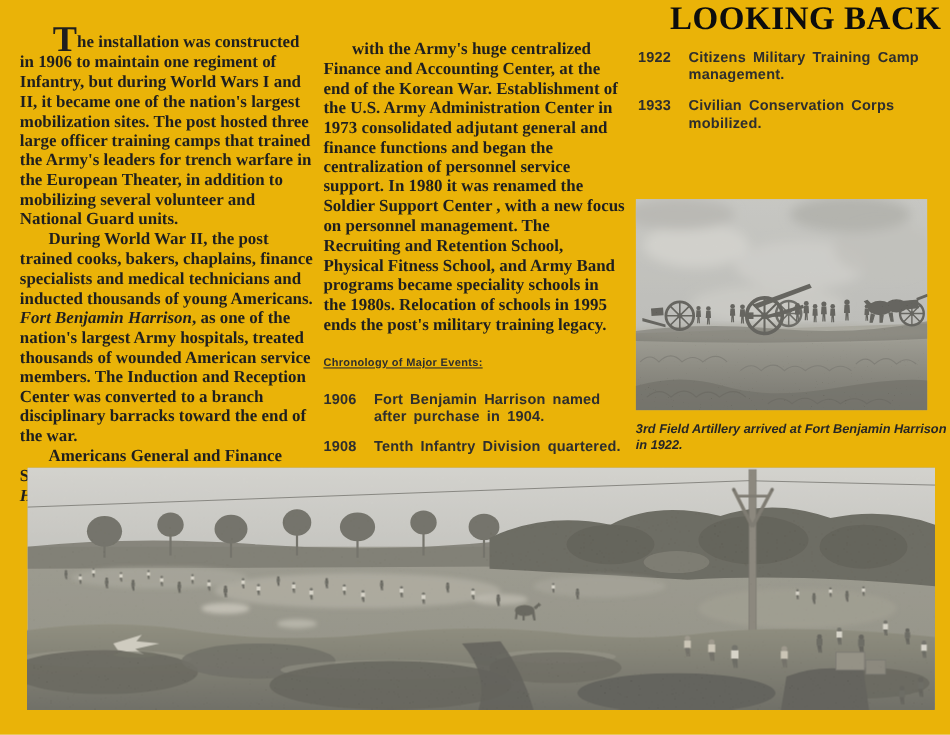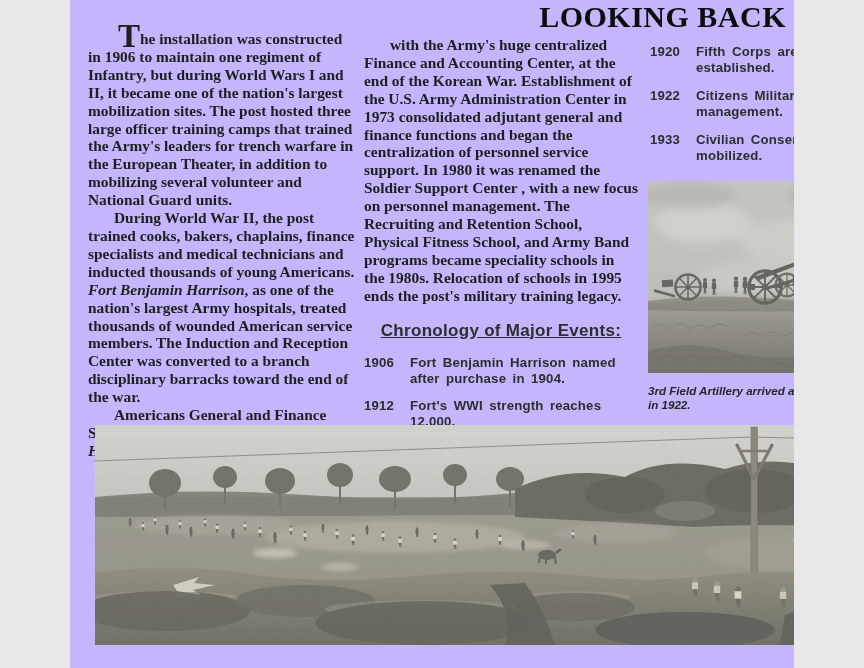--- a/index.html
+++ b/index.html
@@ -1,38 +1,38 @@
 <!DOCTYPE html>
 <html><head>
 <meta charset="utf-8">
 <style>
   html,body{margin:0;padding:0;background:#e8e8e8;}
   .page{
-    position:relative;width:724px;height:668px;background:#c4b5fd;
+    position:relative;width:864px;height:668px;background:#eab308;
     font-family:"Liberation Serif",serif;color:#1f1f1f;overflow:hidden;
     margin:0 auto;
   }
   .title{
     position:absolute;top:0px;right:8px;width:260px;margin:0;
     font-family:"Liberation Serif",serif;font-weight:700;font-size:30px;
     letter-spacing:0.5px;color:#0d0d0d;text-align:right;white-space:nowrap;
   }
   .col{position:absolute;font-size:15.4px;line-height:17.9px;}
   .col1{left:18px;top:30px;width:268px;}
   .col2{left:294px;top:36px;width:274px;}
   .col3{left:580px;top:44px;width:276px;}
   .col p{margin:0;text-indent:26px;font-weight:bold;}
   .col p.first{text-indent:30px;}
   .dropcap{
     font-size:33px;line-height:0;position:relative;top:3px;letter-spacing:0;
   }
   .chron{margin-top:17px;font-family:"Liberation Sans",sans-serif;color:#2e2e2e;}
   .chron-heading{
-    font-weight:700;font-size:17px;text-decoration:underline;
-    letter-spacing:0.3px;margin-bottom:15px;text-align:center;
+    font-weight:700;font-size:10px;text-decoration:underline;
+    letter-spacing:0.3px;margin-bottom:15px;
   }
   .ev{display:flex;font-weight:700;font-size:13.2px;line-height:16px;
       letter-spacing:0.2px;word-spacing:2.5px;margin-bottom:11px;}
   .col3 .ev{margin-bottom:13px;line-height:15.5px;}
   .ev .year{flex:0 0 46px;}
   .ev .desc{flex:1;}
   .photo{position:absolute;margin:0;padding:0;line-height:0;}
   .photo-artillery{left:578px;top:181px;width:265px;height:192px;}
   .photo-panorama{left:25px;top:425px;width:825px;height:220px;}
   .photo svg{display:block;}
@@ -62,34 +62,34 @@
         <p><span>with the Army's huge centralized Finance and Accounting Center, at the end of the Korean War.  Establishment of the U.S. Army Administration Center in 1973 consolidated adjutant general and finance functions and began the centralization of personnel service support.  In 1980 it was renamed the Soldier Support Center , with a new focus on personnel management.  The Recruiting and Retention School, Physical Fitness School, and Army Band programs became speciality schools in the 1980s. Relocation of schools in 1995 ends the post's military training legacy.</span></p>
       </div>
     <div class="chron">
       <div class="chron-heading">Chronology of Major Events:</div>
       <div id="chron2-list">
           <div class="ev">
             <span class="year">1906</span>
             <span class="desc">Fort Benjamin Harrison named after purchase in 1904.</span>
           </div>
           <div class="ev">
+            <span class="year">1908</span>
+            <span class="desc">Tenth Infantry Division quartered.</span>
+          </div>
+          <div class="ev">
             <span class="year">1912</span>
             <span class="desc">Fort's WWI strength reaches 12,000.</span>
           </div>
         </div>
     </div>
   </div>
 
   <div class="col col3">
     <div class="chron" style="margin-top:0">
       <div id="chron3-list">
-          <div class="ev">
-            <span class="year">1920</span>
-            <span class="desc">Fifth Corps area headquarters established.</span>
-          </div>
           <div class="ev">
             <span class="year">1922</span>
             <span class="desc">Citizens Military Training Camp management.</span>
           </div>
           <div class="ev">
             <span class="year">1933</span>
             <span class="desc">Civilian Conservation Corps mobilized.</span>
           </div>
         </div>
     </div>

